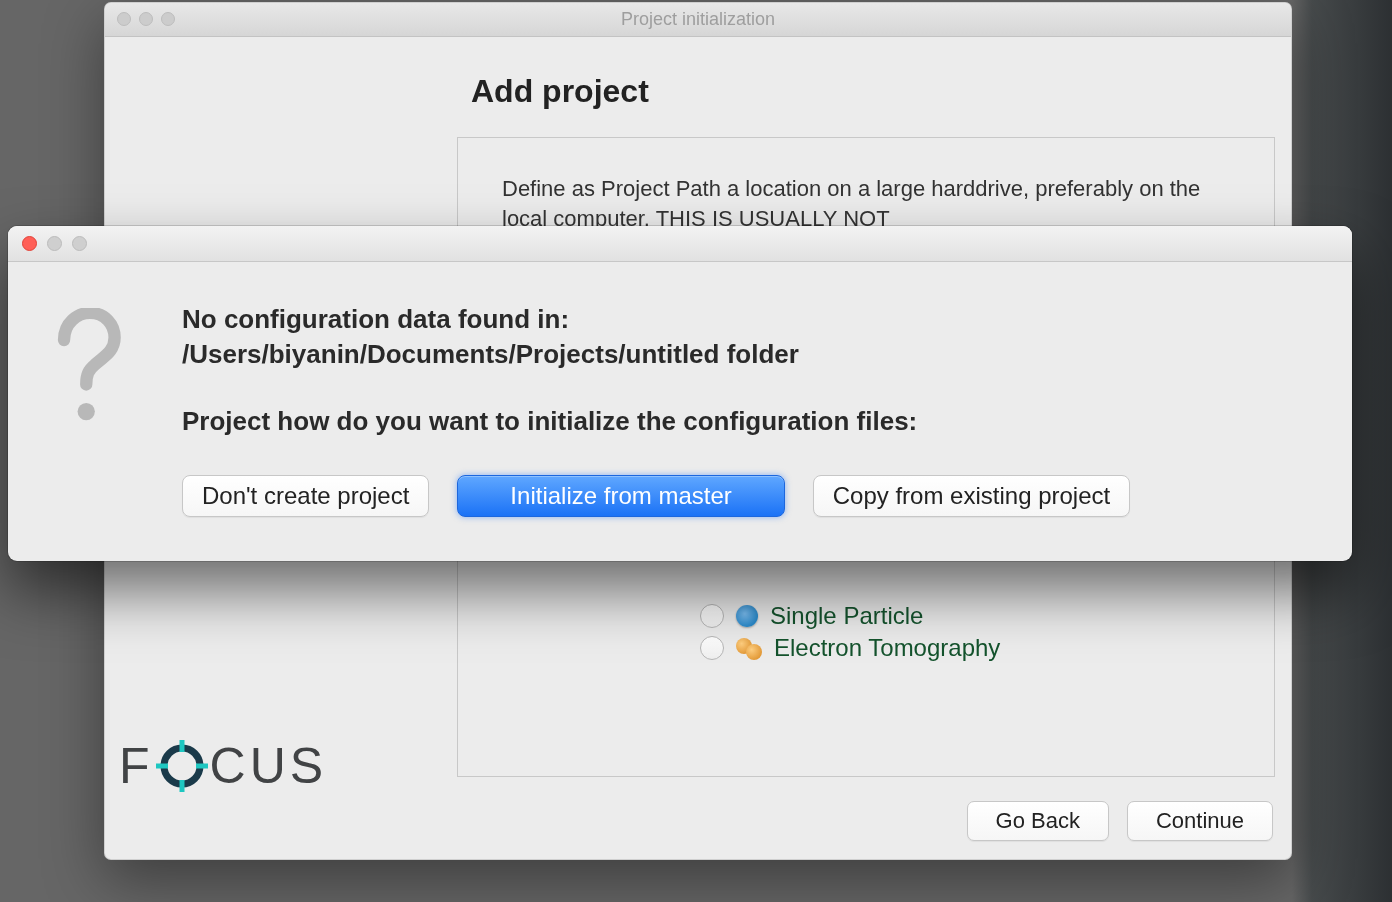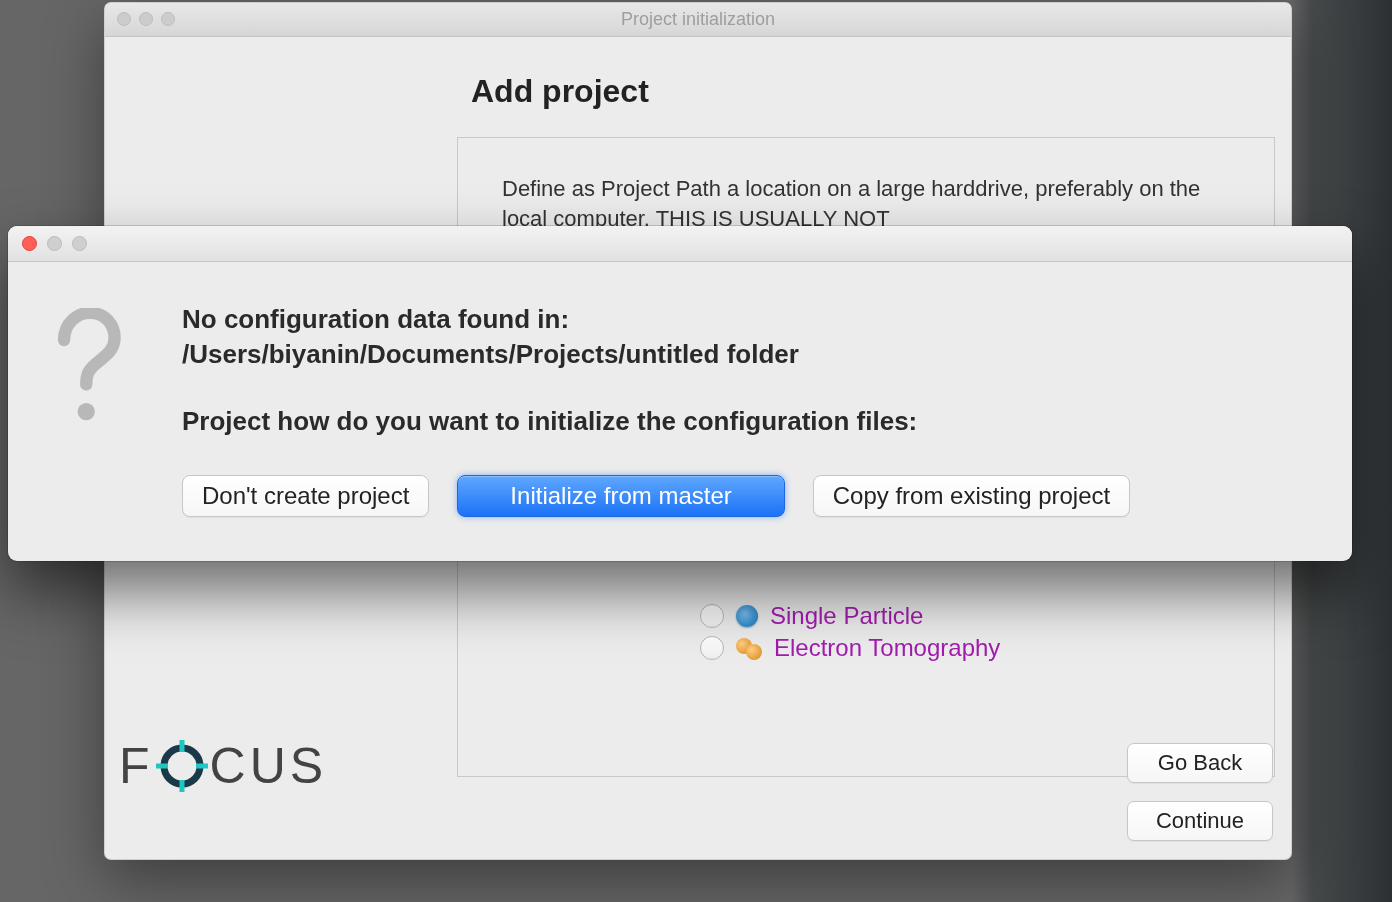--- a/index.html
+++ b/index.html
@@ -80,21 +80,21 @@
   .radio-list {
     position: absolute;
     bottom: 110px;
     left: 242px;
   }
   .radio-row {
     display: flex;
     align-items: center;
     gap: 12px;
     font-size: 24px;
-    color: #a21caf;
+    color: #14532d;
     margin-bottom: 4px;
   }
   .radio-dot {
     width: 24px; height: 24px; border-radius: 50%;
     border: 1.5px solid #b7b7b7;
     background: linear-gradient(#fff,#eee);
   }
   .mode-ico { width: 28px; height: 24px; display:inline-block; }
   .mode-ico.sp {
     background: radial-gradient(circle at 40% 40%, #7bbef2, #2a8acb 70%);
@@ -133,21 +133,20 @@
     vertical-align: middle;
   }
   .focus-logo .o-target svg { width:100%; height:100%; }
 
   .bottom-buttons {
     position: absolute;
     right: 18px;
     bottom: 18px;
     display: flex;
     gap: 18px;
-    flex-direction: column;
   }
   .mac-button {
     background: linear-gradient(#fff,#f6f6f6);
     border: 1px solid #c7c7c7;
     border-radius: 7px;
     font-size: 22px;
     color: #222;
     padding: 6px 28px;
     box-shadow: 0 1px 0 rgba(255,255,255,0.6) inset, 0 1px 1px rgba(0,0,0,0.06);
     cursor: pointer;

